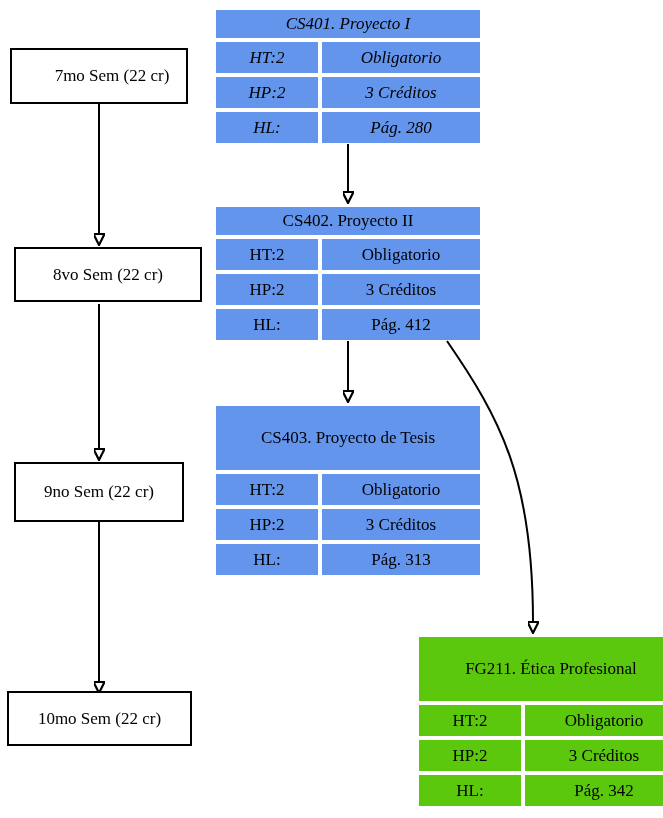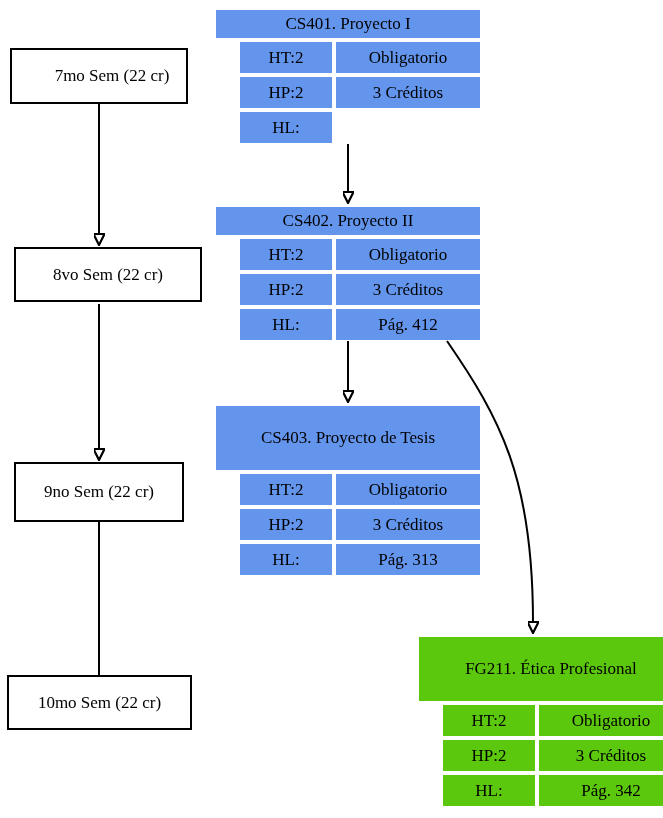--- a/index.html
+++ b/index.html
@@ -11,35 +11,35 @@
   svg.edges path{fill:none;stroke:#000000;stroke-width:2px;}
 
   .sem-box{
     position:absolute;background:#ffffff;border:2px solid #000000;box-sizing:border-box;
     display:flex;align-items:center;justify-content:center;
     font-size:17px;white-space:nowrap;
   }
   .sem-7{left:10px;top:48px;width:178px;height:56px;padding-left:26px;}
   .sem-8{left:14px;top:247px;width:188px;height:55px;}
   .sem-9{left:14px;top:462px;width:170px;height:60px;}
-  .sem-10{left:7px;top:675px;width:185px;height:55px;}
+  .sem-10{left:7px;top:691px;width:185px;height:55px;}
 
   .card{position:absolute;width:264px;display:flex;flex-direction:column;gap:4px;}
-  .card-cs401{left:216px;top:10px;}
+  .card-cs401{left:216px;top:10px;font-style:italic;}
   .card-cs402{left:216px;top:207px;justify-content:center;}
   .card-cs403{left:216px;top:406px;}
   .card-fg211{left:393px;top:637px;padding-left:26px;}
   .card .title{
     height:28px;display:flex;align-items:center;justify-content:center;
     text-align:center;font-size:17px;line-height:20px;padding:0 36px;box-sizing:border-box;
   }
   .card.two-line .title{height:64px;}
   .card .row{display:flex;gap:4px;height:31px;}
   .card .cell{display:flex;align-items:center;justify-content:center;font-size:17px;}
-  .card .cell.l{width:92px;margin-left:24px;}
+  .card .cell.l{width:102px;}
   .card .cell.r{flex:1;}
   .card.blue .title,.card.blue .cell{background:#6495ED;}
   .card.green .title,.card.green .cell{background:#5CC80D;}
 </style>
 </head>
 <body>
 
 <div class="stage">
 
   <svg class="edges" viewBox="0 0 663 818">
@@ -74,20 +74,21 @@
     <div class="row">
       <div class="cell l">HT:2</div>
       <div class="cell r">Obligatorio</div>
     </div>
     <div class="row">
       <div class="cell l">HP:2</div>
       <div class="cell r">3 Créditos</div>
     </div>
     <div class="row">
       <div class="cell l">HL:</div>
+      <div class="cell r">Pág. 280</div>
     </div>
   </div>
 
   <div class="card blue card-cs402">
     <div class="title">CS402. Proyecto II</div>
     <div class="row">
       <div class="cell l">HT:2</div>
       <div class="cell r">Obligatorio</div>
     </div>
     <div class="row">

